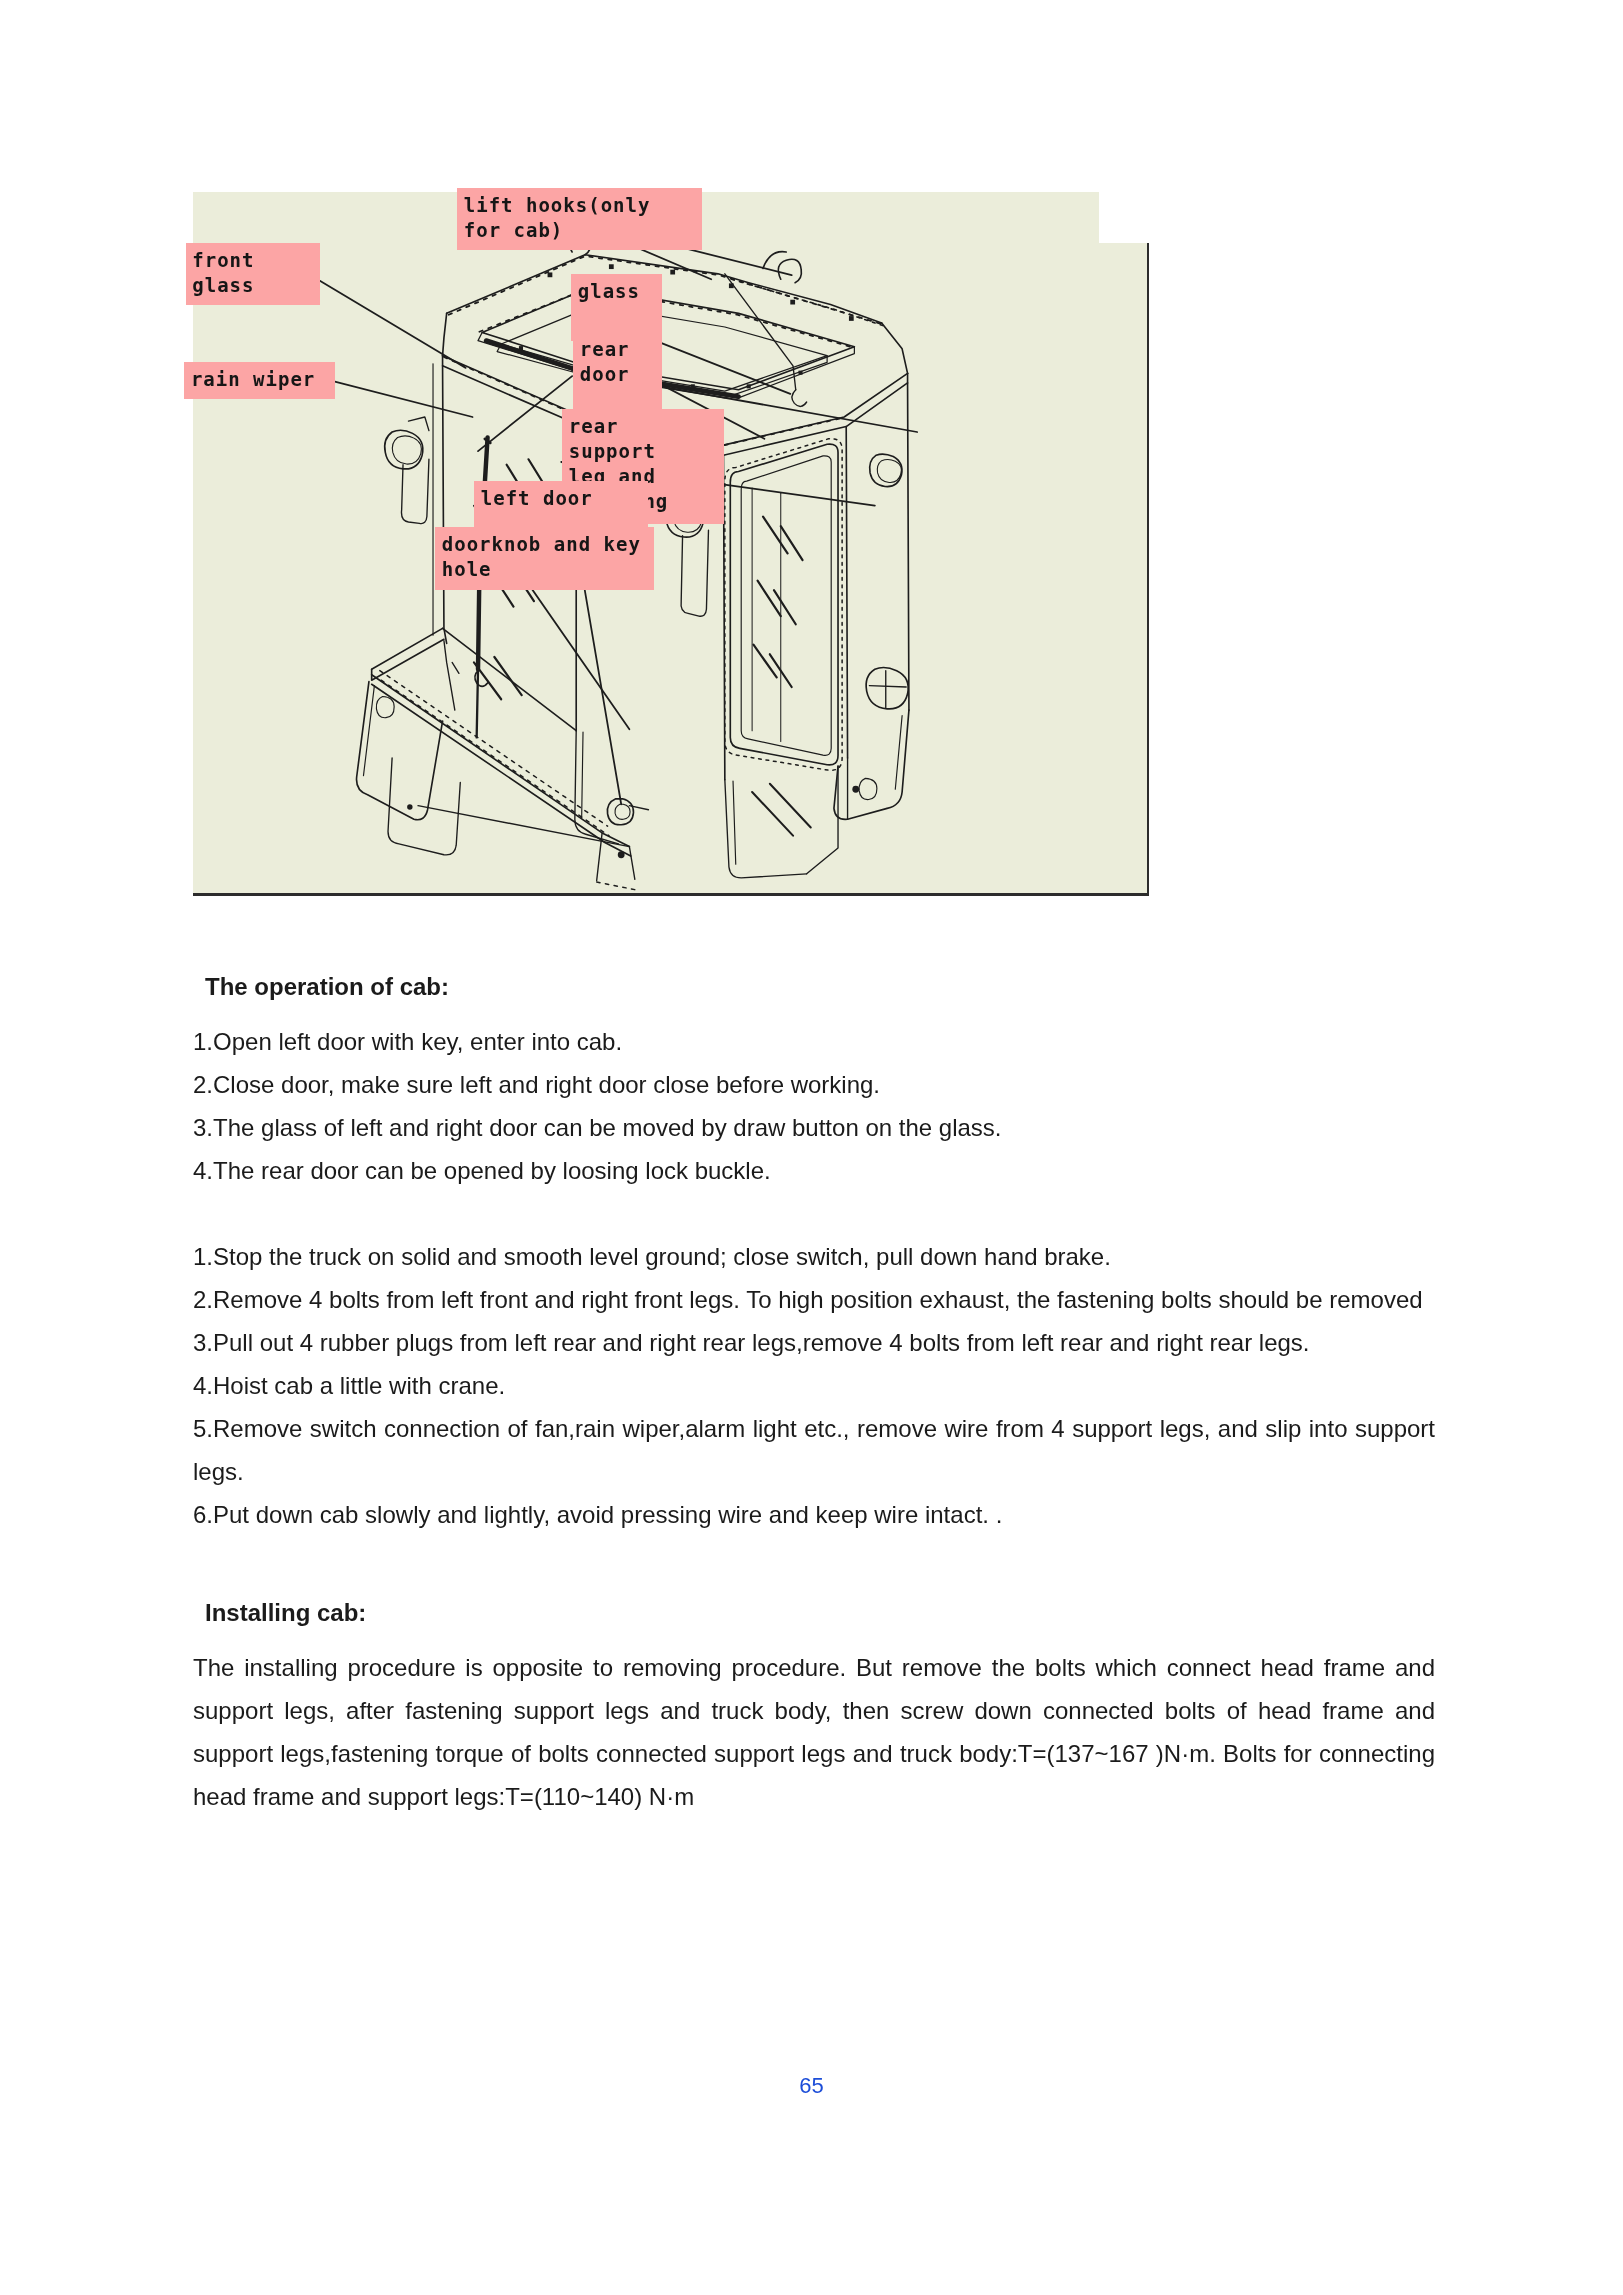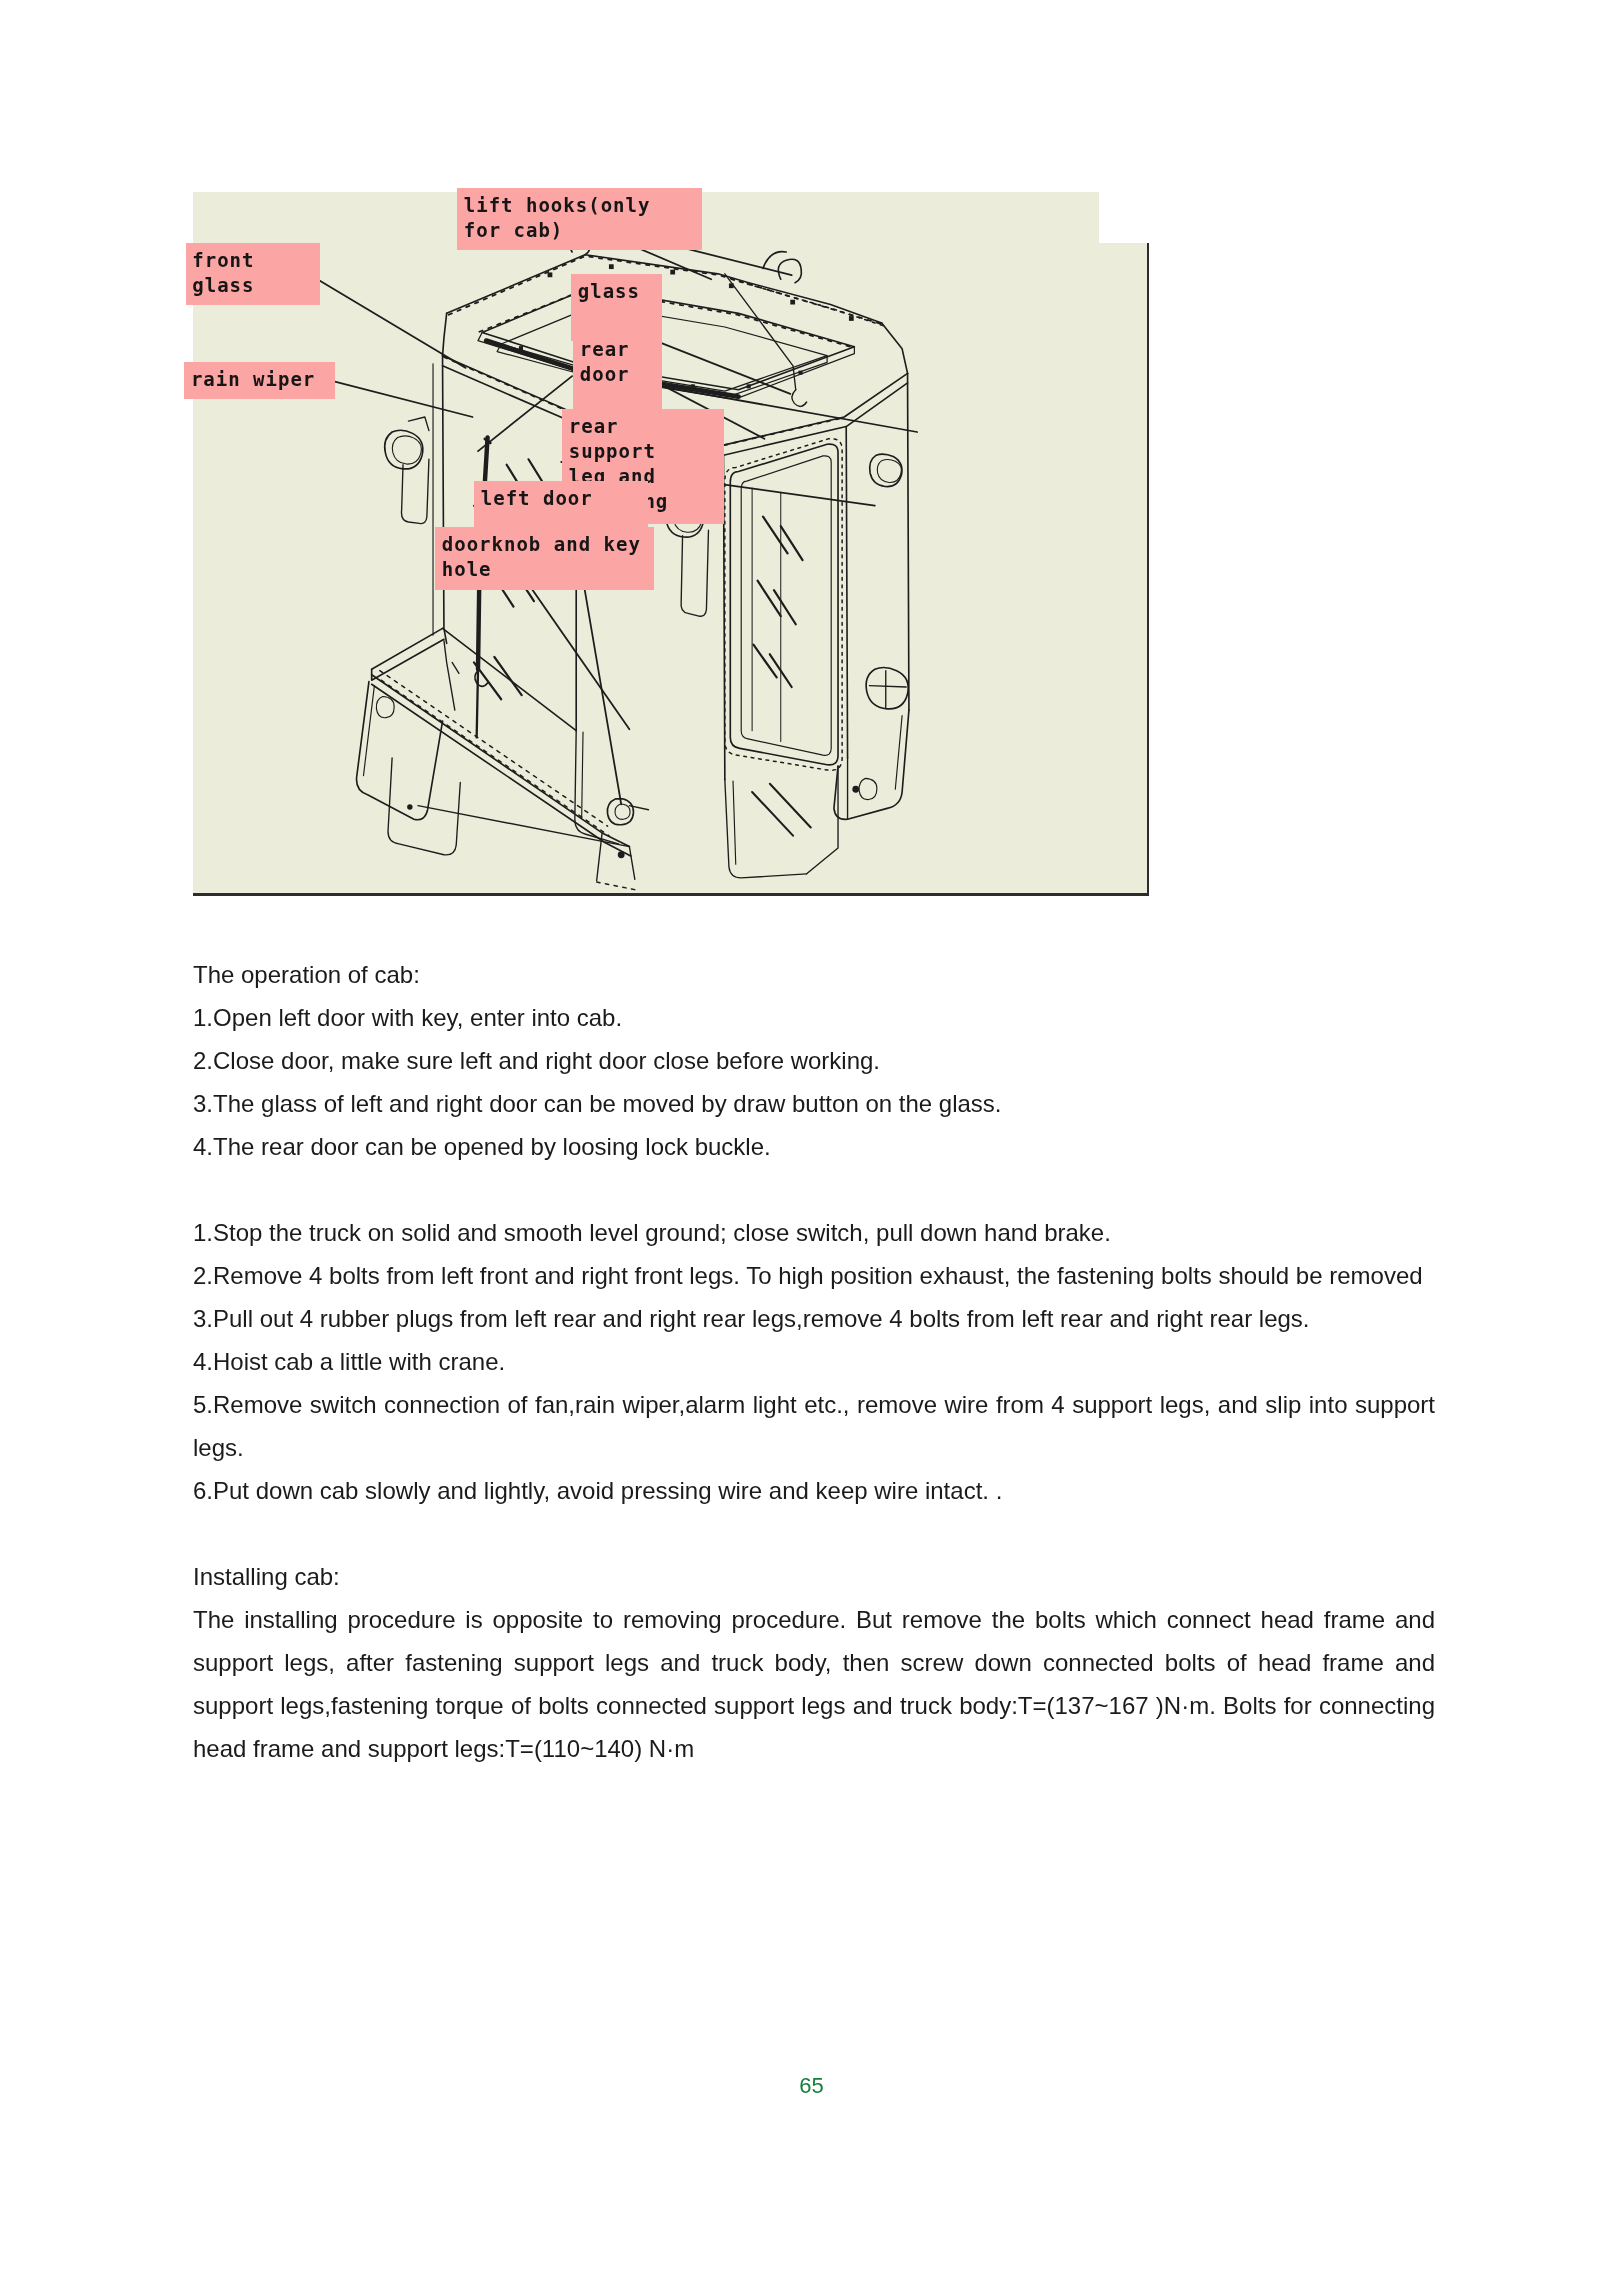--- a/index.html
+++ b/index.html
@@ -101,22 +101,22 @@
   .body-text {
     position: absolute;
     left: 193px;
     top: 953px;
     width: 1242px;
     font-size: 24px;
     line-height: 43px;
     color: #1b1b1b;
   }
   .sec-head {
-    font-weight: 400;
-    margin: 0;
+    font-weight: 700;
+    margin: 12px;
     padding: 0;
   }
   .para {
     margin: 0;
     padding: 0;
     text-align: left;
   }
   .para-just {
     margin: 0;
     padding: 0;
@@ -126,21 +126,21 @@
   .spacer { height: 43px; }
 
   
   .page-number {
     position: absolute;
     left: 0;
     top: 2073px;
     width: 1623px;
     text-align: center;
     font-size: 22px;
-    color: #15803d;
+    color: #1d4ed8;
   }
 </style>
 </head>
 <body>
 
 <div class="page">
 
   <div class="figure-wrap">
     <div class="figure-plate"></div>
     <div class="figure-plate-2"></div>

